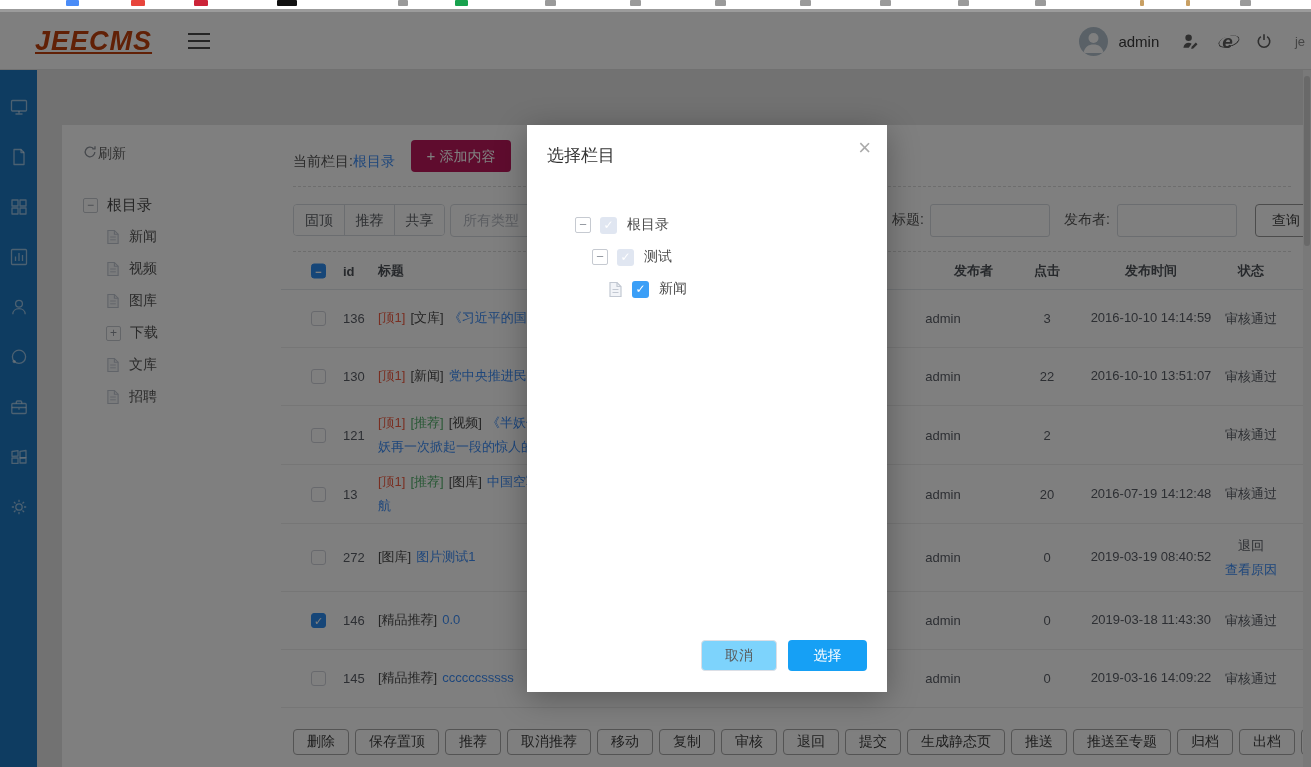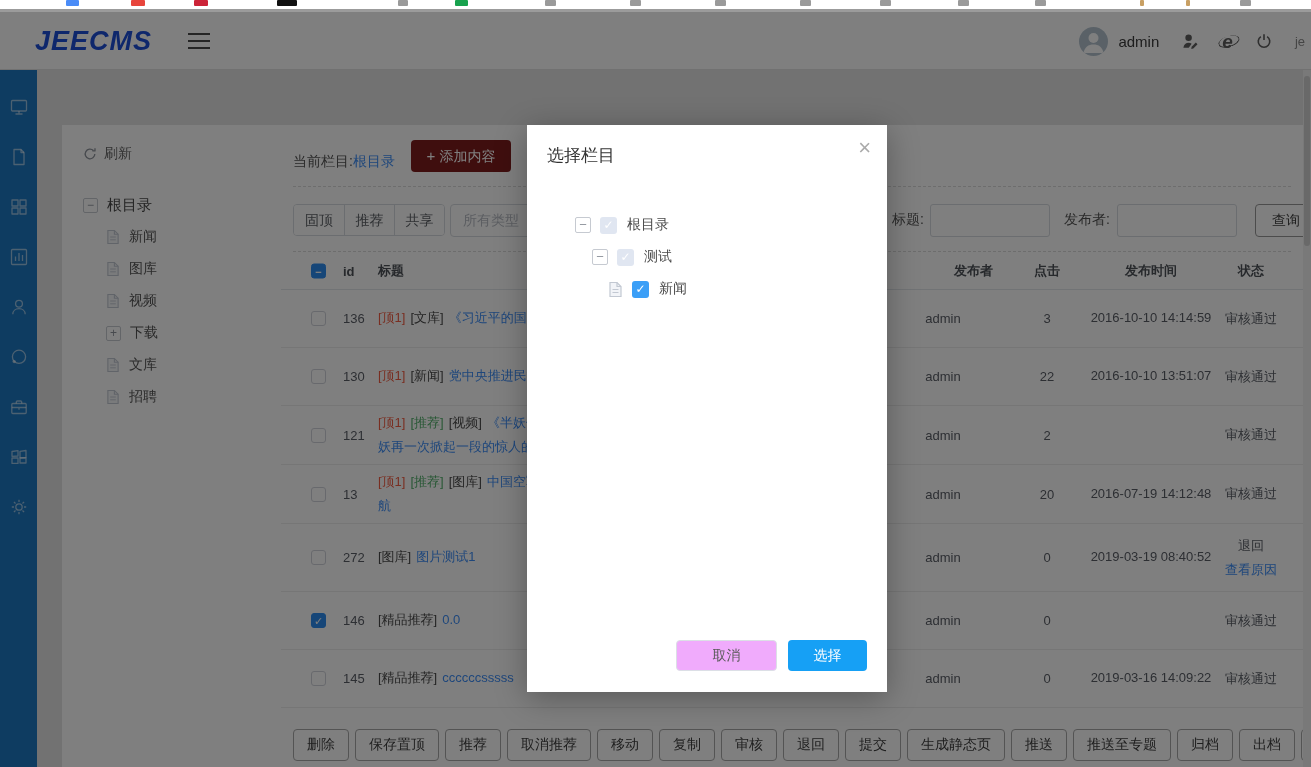--- a/index.html
+++ b/index.html
@@ -12,21 +12,21 @@
   
   #tabstrip { position:absolute; top:0; left:0; right:0; height:9px; background:#fff; z-index:200; }
   #tabstrip .favicon { position:absolute; top:0; height:6px; border-radius:1px; }
   #chrome-line { position:absolute; top:9px; left:0; right:0; height:3px; background:#9b9b9b; z-index:200; }
 
   
   #page { position:absolute; top:12px; left:0; right:0; bottom:0; background:#e4e4e4; }
 
   
   #header { position:absolute; top:0; left:0; right:0; height:58px; background:#fff; border-bottom:1px solid #e3e3e3; }
-  #logo { position:absolute; left:35px; top:14px; font-size:27px; font-style:italic; font-weight:800; letter-spacing:1px; color:#1d4ed8; }
+  #logo { position:absolute; left:35px; top:14px; font-size:27px; font-style:italic; font-weight:800; letter-spacing:1px; color:#c2410c;text-decoration:underline; }
   #hamburger { position:absolute; left:188px; top:21px; width:22px; height:16px; cursor:pointer; }
   #hamburger i { display:block; height:2px; background:#4a4a4a; margin-bottom:5px; }
   #header-right { position:absolute; right:6px; top:0; height:58px; display:flex; align-items:center; gap:22px; }
   #avatar { width:29px; height:29px; border-radius:50%; background:#b4c3cf; display:flex; align-items:center; justify-content:center; overflow:hidden; }
   #username { font-size:15px; color:#3a3a3a; margin-left:-12px; }
   .hicon { color:#5f5f5f; display:flex; align-items:center; }
   .e-glyph { font-style:italic; font-weight:800; font-size:19px; color:#5f5f5f; position:relative; line-height:1; }
   .e-glyph::after { content:""; position:absolute; left:-4px; top:4px; width:20px; height:10px; border:1.5px solid #5f5f5f; border-top:none; border-radius:50%; transform:rotate(-18deg); }
   #site-text { font-size:13px; color:#8a8a8a; }
 
@@ -37,34 +37,34 @@
 
   
   #main { position:absolute; top:58px; left:37px; right:0; bottom:0; }
   #breadcrumb { position:absolute; top:17px; left:26px; display:flex; align-items:center; gap:11px; font-size:14px; color:#8c8c8c; }
   #breadcrumb .sep { color:#b2b2b2; font-size:13px; }
   #scrollbar { position:absolute; top:0; right:0; width:8px; bottom:0; background:#f2f2f2; z-index:5; }
   #scrollbar .thumb { position:absolute; top:6px; left:1px; width:6px; height:170px; border-radius:3px; background:#d2d2d2; }
 
   
   #tree-panel { position:absolute; left:25px; top:55px; width:219px; bottom:0; background:#fff; }
-  #refresh-row { display:flex; align-items:center; gap:7px; padding:20px 0 0 21px; font-size:14px; color:#666; cursor:pointer; }
+  #refresh-row { display:flex; gap:1px; padding:20px 0 0 21px; font-size:14px; color:#666; cursor:pointer; }
   #tree-list { margin-top:26px; }
   .tree-row { display:flex; align-items:center; height:32px; font-size:14px; color:#555; cursor:pointer; }
   .tree-row.indent-0 { padding-left:21px; font-size:15px; color:#4a4a4a; }
   .tree-row.indent-1 { padding-left:44px; }
   .expander { width:15px; height:15px; border:1px solid #c6cad1; border-radius:2px; color:#8f949c; font-size:12px; line-height:12px; text-align:center; background:#fff; flex:0 0 auto; }
   .tree-label { margin-left:9px; }
   .doc-ic { flex:0 0 auto; display:flex; }
 
   
   #content-panel { position:absolute; left:244px; top:55px; right:8px; bottom:0; background:#fff; overflow:hidden; }
   #cur-row { position:absolute; top:28px; left:12px; font-size:14px; color:#555; }
   a.blue, .blue-link { color:#3e8ef7; text-decoration:none; cursor:pointer; }
-  #add-btn { position:absolute; top:15px; left:130px; width:100px; height:32px; background:#7f1d1d; color:#fff; font-size:14px; border:none; border-radius:4px; cursor:pointer; }
+  #add-btn { position:absolute; top:15px; left:130px; width:100px; height:32px; background:#be185d; color:#fff; font-size:14px; border:none; border-radius:4px; cursor:pointer; }
   #add-btn .plus { font-size:15px; margin-right:4px; }
   .dashed { position:absolute; left:12px; right:12px; border-top:1px dashed #dadada; }
   #dashed1 { top:61px; } #dashed2 { top:126px; }
 
   
   #btn-group { position:absolute; top:79px; left:12px; display:flex; height:32px; border:1px solid #d7dae0; border-radius:4px; overflow:hidden; }
   #btn-group .seg { width:50px; text-align:center; line-height:30px; font-size:14px; color:#5f6368; background:#fff; cursor:pointer; }
   #btn-group .seg + .seg { border-left:1px solid #d7dae0; }
   #type-select { position:absolute; top:79px; left:169px; width:120px; height:33px; border:1px solid #d7dae0; border-radius:4px; background:#fff; font-size:14px; color:#b8bcc4; line-height:31px; padding-left:12px; cursor:pointer; }
   .fil-label { position:absolute; top:86px; font-size:14px; color:#555; }
@@ -91,37 +91,37 @@
   .cbx { width:15px; height:15px; border:1px solid #d0d3da; border-radius:3px; background:#fff; cursor:pointer; flex:0 0 auto; }
   .cbx.on { background:#2d8cf0; border-color:#2d8cf0; color:#fff; font-size:11px; line-height:14px; text-align:center; }
   .title-lines { line-height:1.85; }
   .title-lines .ln { white-space:nowrap; }
   .tag { margin-right:5px; }
   .tag-top { color:#f25d43; } .tag-rec { color:#53b06c; } .tag-cat { color:#4a4a4a; }
   .status-stack { text-align:center; line-height:1.8; }
 
   
   #footer-bar { position:absolute; top:604px; left:12px; right:0; display:flex; gap:6px; }
-  .fbtn { height:32px; padding:0 13px; background:#fff; border:1px solid #a8a8a8; border-radius:4px; font-size:14px; color:#3f3f3f; white-space:nowrap; cursor:pointer; }
+  .fbtn { height:26px; padding:0 13px; background:#fff; border:1px solid #a8a8a8; border-radius:4px; font-size:14px; color:#3f3f3f; white-space:nowrap; cursor:pointer; }
 
   
   #overlay { position:absolute; top:12px; left:0; right:0; bottom:0; background:rgba(0,0,0,0.5); z-index:50; }
   #modal { position:absolute; left:527px; top:125px; width:360px; height:567px; background:#fff; z-index:100; box-shadow:0 6px 30px rgba(0,0,0,0.3); }
   #modal-title { position:absolute; top:19px; left:20px; font-size:17px; color:#333; }
   #modal-close { position:absolute; top:12px; right:16px; font-size:22px; color:#aaa; cursor:pointer; line-height:1; font-weight:300; }
   #modal-tree { position:absolute; top:84px; left:0; right:0; }
   .mrow { display:flex; align-items:center; height:32px; font-size:14px; color:#4a4a4a; }
   .mrow .expander { width:16px; height:16px; line-height:13px; font-size:13px; }
   .mcb { width:17px; height:17px; border-radius:3px; margin-left:9px; flex:0 0 auto; text-align:center; font-size:12px; line-height:16px; cursor:pointer; }
   .mcb.dim { background:#e0e6f1; color:#fff; }
   .mcb.on { background:#3b9ff7; color:#fff; }
   .mrow .tree-label { margin-left:10px; }
   #mrow-1 { padding-left:48px; } #mrow-2 { padding-left:65px; } #mrow-3 { padding-left:81px; }
   #modal-footer { position:absolute; bottom:21px; right:20px; display:flex; gap:11px; }
-  #cancel-btn { width:101px; height:31px; background:#f0abfc; border:1px solid #dcdfe6; border-radius:4px; font-size:14px; color:#5a5a5a; cursor:pointer; }
+  #cancel-btn { width:76px; height:31px; background:#7dd3fc; border:1px solid #dcdfe6; border-radius:4px; font-size:14px; color:#5a5a5a; cursor:pointer; }
   #confirm-btn { width:79px; height:31px; background:#16a0f5; border:none; border-radius:4px; font-size:14px; color:#fff; cursor:pointer; }
 </style>
 </head>
 <body>
 
 <div id="tabstrip">
     <div class="favicon" style="left: 66px; width: 13px; background: rgb(74, 140, 247);"></div>
     <div class="favicon" style="left: 131px; width: 14px; background: rgb(232, 69, 60);"></div>
     <div class="favicon" style="left: 194px; width: 14px; background: rgb(204, 36, 56);"></div>
     <div class="favicon" style="left: 277px; width: 20px; background: rgb(17, 17, 17);"></div>
@@ -264,31 +264,31 @@
             <span class="tree-label">新闻</span>
           </div>
           <div class="tree-row indent-1">
             <span class="doc-ic">
               <svg width="14" height="16" viewBox="0 0 15 17" fill="none" stroke="#c2c8d2" stroke-width="1.2">
                 <path d="M2 1.5h7l4 4v10H2z" fill="#f5f6f9"></path>
                 <path d="M9 1.5v4h4"></path>
                 <path d="M4.5 8.5h6M4.5 11.5h6" stroke-width="1"></path>
               </svg>
             </span>
-            <span class="tree-label">图库</span>
+            <span class="tree-label">视频</span>
           </div>
           <div class="tree-row indent-1">
             <span class="doc-ic">
               <svg width="14" height="16" viewBox="0 0 15 17" fill="none" stroke="#c2c8d2" stroke-width="1.2">
                 <path d="M2 1.5h7l4 4v10H2z" fill="#f5f6f9"></path>
                 <path d="M9 1.5v4h4"></path>
                 <path d="M4.5 8.5h6M4.5 11.5h6" stroke-width="1"></path>
               </svg>
             </span>
-            <span class="tree-label">视频</span>
+            <span class="tree-label">图库</span>
           </div>
           <div class="tree-row indent-1">
             <div class="expander">+</div>
             <span class="tree-label">下载</span>
           </div>
           <div class="tree-row indent-1">
             <span class="doc-ic">
               <svg width="14" height="16" viewBox="0 0 15 17" fill="none" stroke="#c2c8d2" stroke-width="1.2">
                 <path d="M2 1.5h7l4 4v10H2z" fill="#f5f6f9"></path>
                 <path d="M9 1.5v4h4"></path>
@@ -450,20 +450,23 @@
               <div class="cbx on">✓</div>
             </div>
             <div class="cell col-id">146</div>
             <div class="cell col-title">
               <div class="title-lines">
                 <div class="ln"><span class="tag tag-cat">[精品推荐]</span><a class="blue-link">0.0</a></div>
               </div>
             </div>
             <div class="cell col-pub">admin</div>
             <div class="cell col-clk">0</div>
+            <div class="cell col-time">
+              <div>2019-03-18 11:43:30</div>
+            </div>
             <div class="cell col-status">
               <div class="status-stack">
                 <div>审核通过</div>
               </div>
             </div>
           </div>
           <div class="trow" style="height: 58px;">
             <div class="cell col-cb">
               <div class="cbx"></div>
             </div>

